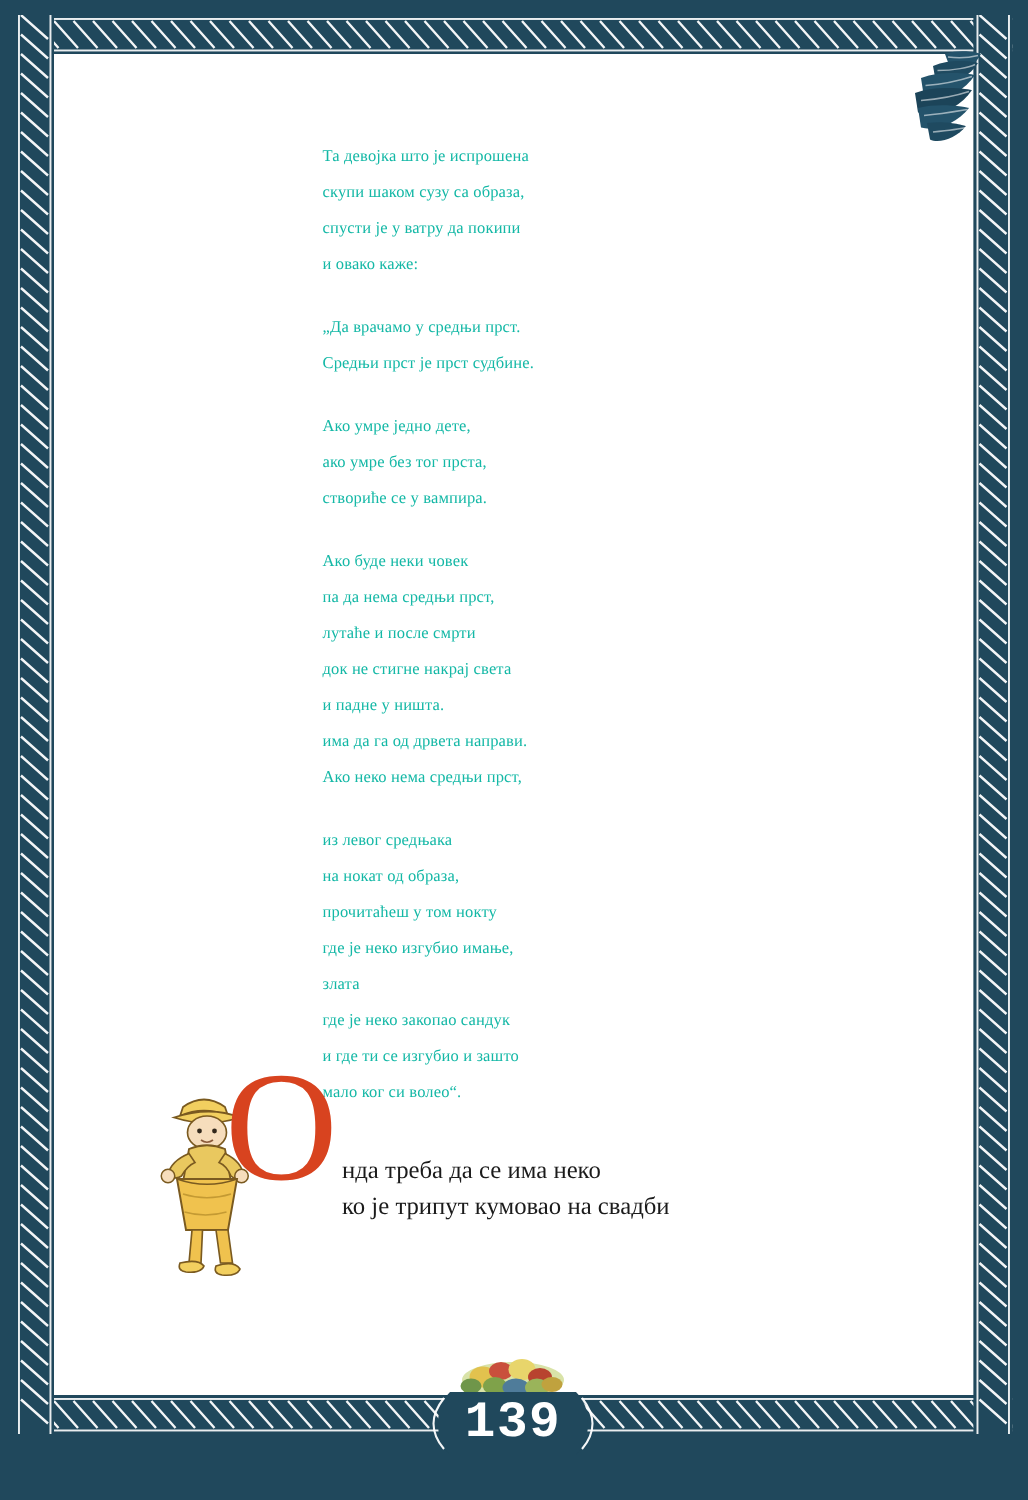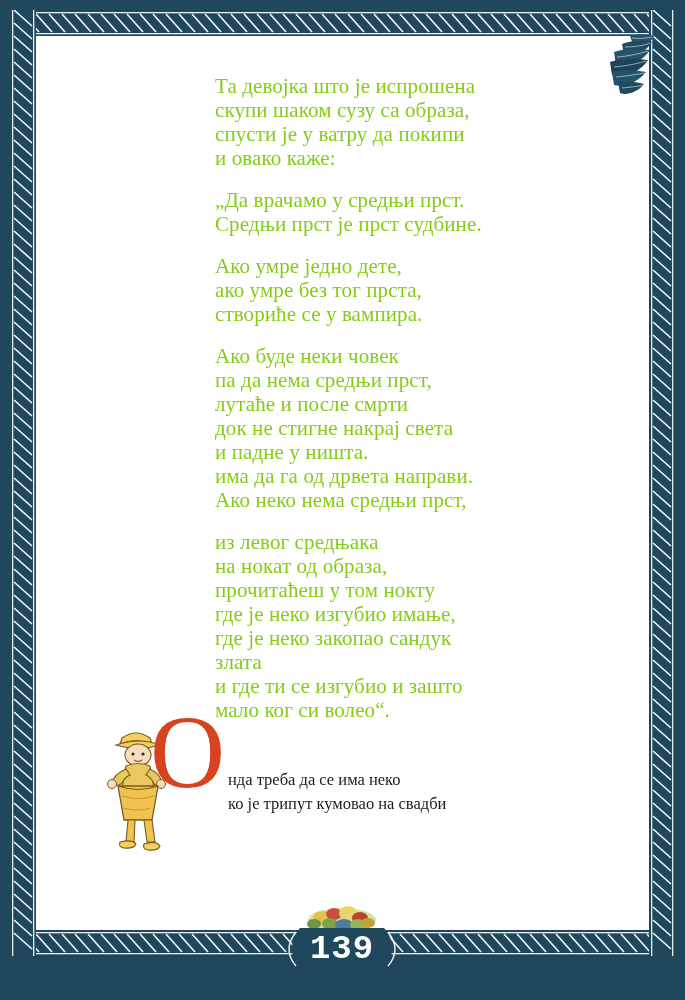--- a/index.html
+++ b/index.html
@@ -32,25 +32,25 @@
   .rope svg { display: block; }
   #rope-top    { left: 10px;  top: 10px;   width: 665px; height: 26px; }
   #rope-bottom { left: 10px;  top: 930px;  width: 665px; height: 26px; }
   #rope-left   { left: 10px;  top: 10px;   width: 26px;  height: 946px; }
   #rope-right  { left: 649px; top: 10px;   width: 26px;  height: 946px; }
 
   
   #poem {
     position: absolute;
     left: 215px;
-    top: 74px;
+    top: 92px;
     width: 320px;
-    font-size: 21px;
+    font-size: 11px;
     line-height: 24px;
-    color: #84cc16;
+    color: #14b8a6;
     letter-spacing: .1px;
   }
   #poem .stanza { margin: 0 0 18px 0; }
   #poem .stanza .line { white-space: pre; }
 
   
   #dropcap-para {
     position: absolute;
     left: 150px;
     top: 700px;
@@ -212,22 +212,22 @@
       <div class="line">док не стигне накрај света</div>
       <div class="line">и падне у ништа.</div>
       <div class="line">има да га од дрвета направи.</div>
       <div class="line">Ако неко нема средњи прст,</div>
     </div>
     <div class="stanza">
       <div class="line">из левог средњака</div>
       <div class="line">на нокат од образа,</div>
       <div class="line">прочитаћеш у том нокту</div>
       <div class="line">где је неко изгубио имање,</div>
+      <div class="line">злата</div>
       <div class="line">где је неко закопао сандук</div>
-      <div class="line">злата</div>
       <div class="line">и где ти се изгубио и зашто</div>
       <div class="line">мало ког си волео“.</div>
     </div>
   </div>
 
   <div id="illustration">
     <svg width="96" height="140" viewBox="0 0 96 140" aria-hidden="true">
 
       <path d="M30,16 q14,-10 28,0 l2,6 q-16,-7 -32,0 Z" fill="#f2cf5f" stroke="#7a5a20" stroke-width="1.2"></path>
       <path d="M24,23 q24,-8 44,0 q-22,7 -44,0 Z" fill="#f2cf5f" stroke="#7a5a20" stroke-width="1.2"></path>

